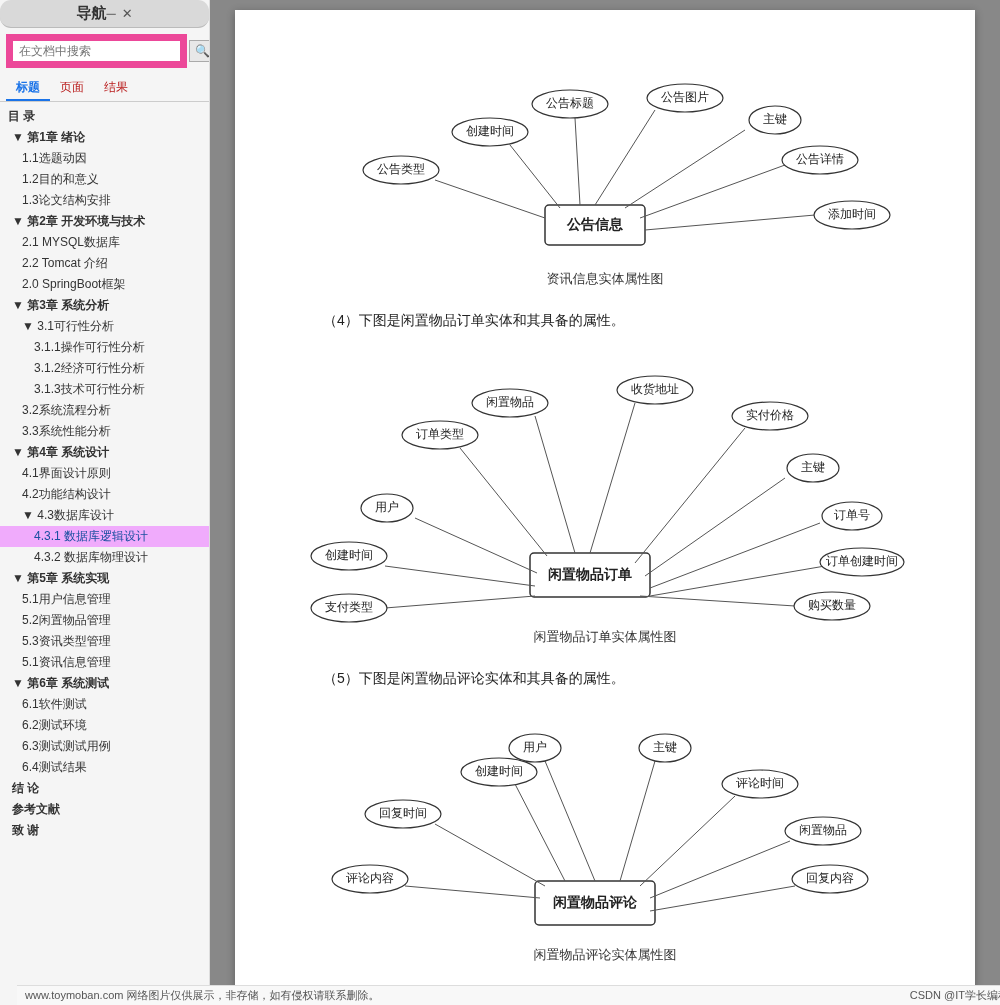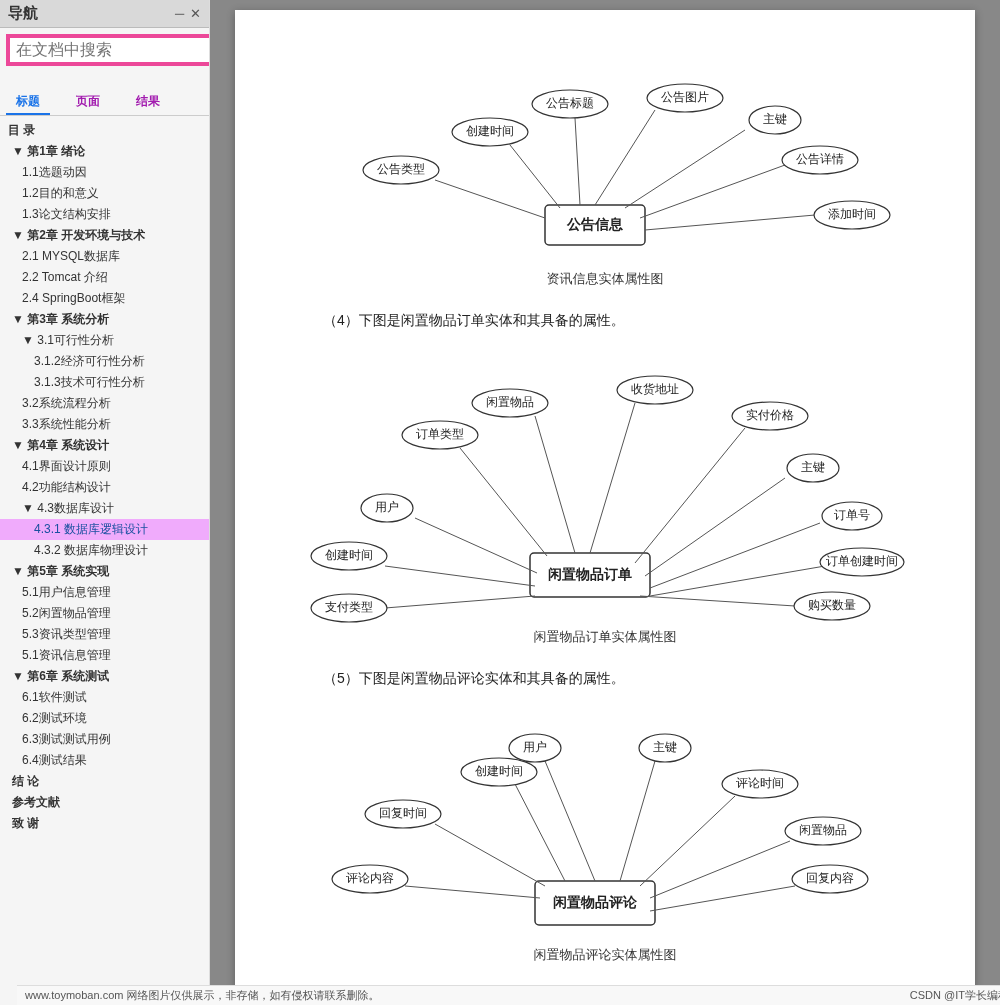--- a/index.html
+++ b/index.html
@@ -14,22 +14,23 @@
       border-right: 1px solid #ddd;
       display: flex;
       flex-direction: column;
       overflow: hidden;
     }
     #sidebar-header {
       background: #d9d9d9;
       padding: 4px 8px;
       display: flex;
       align-items: center;
-      justify-content: space-between;
+      justify-content: center;
       border-bottom: 1px solid #bbb;
+      border-radius: 11px;
     }
     #sidebar-title {
       font-weight: bold;
       font-size: 15px;
       color: #333;
     }
     #sidebar-controls {
       display: flex;
       gap: 6px;
     }
@@ -39,49 +40,48 @@
       font-size: 13px;
     }
     #search-area {
       padding: 6px 6px 0 6px;
       display: flex;
       align-items: center;
       gap: 2px;
     }
     #search-input {
       flex: 1;
-      border: 4px solid #ec4899;
+      border: 7px solid #ec4899;
       padding: 3px 6px;
-      font-size: 16px;
+      font-size: 12px;
       background: white;
       outline: none;
     }
     #search-btn {
       border: 1px solid #aaa;
       background: #e8e8e8;
       padding: 3px 5px;
       cursor: pointer;
       font-size: 12px;
     }
     #tabs-bar {
       display: flex;
       padding: 4px 6px 0 6px;
-      gap: 16px;
+      gap: 0;
       border-bottom: 1px solid #ccc;
-      margin-top: 20px;
+      margin-top: 4px;
     }
     .tab-btn {
       padding: 3px 10px;
       border: none;
       background: transparent;
       cursor: pointer;
       font-size: 12px;
-      color: #a21caf;
+      color: #b91c1c;
       border-bottom: 2px solid transparent;
-      font-weight: bold;
     }
     .tab-btn.active {
       border-bottom: 2px solid #1a73e8;
       color: #1a73e8;
       font-weight: bold;
     }
     #toc-area {
       flex: 1;
       overflow-y: auto;
       padding: 4px 0;
@@ -188,23 +188,24 @@
   <div id="toc-area">
 
   <div class="toc-item level0">目 录</div>
       <div class="toc-item level1">▼ 第1章 绪论</div>
       <div class="toc-item level2">1.1选题动因</div>
       <div class="toc-item level2">1.2目的和意义</div>
       <div class="toc-item level2">1.3论文结构安排</div>
       <div class="toc-item level1">▼ 第2章 开发环境与技术</div>
       <div class="toc-item level2">2.1 MYSQL数据库</div>
       <div class="toc-item level2">2.2 Tomcat 介绍</div>
-      <div class="toc-item level2">2.4 SpringBoot框架</div>
+      <div class="toc-item level2">2.0 SpringBoot框架</div>
       <div class="toc-item level1">▼ 第3章 系统分析</div>
       <div class="toc-item level2">▼ 3.1可行性分析</div>
+      <div class="toc-item level3">3.1.1操作可行性分析</div>
       <div class="toc-item level3">3.1.2经济可行性分析</div>
       <div class="toc-item level3">3.1.3技术可行性分析</div>
       <div class="toc-item level2">3.2系统流程分析</div>
       <div class="toc-item level2">3.3系统性能分析</div>
       <div class="toc-item level1">▼ 第4章 系统设计</div>
       <div class="toc-item level2">4.1界面设计原则</div>
       <div class="toc-item level2">4.2功能结构设计</div>
       <div class="toc-item level2">▼ 4.3数据库设计</div>
       <div class="toc-item level3 active">4.3.1 数据库逻辑设计</div>
       <div class="toc-item level3">4.3.2 数据库物理设计</div>

